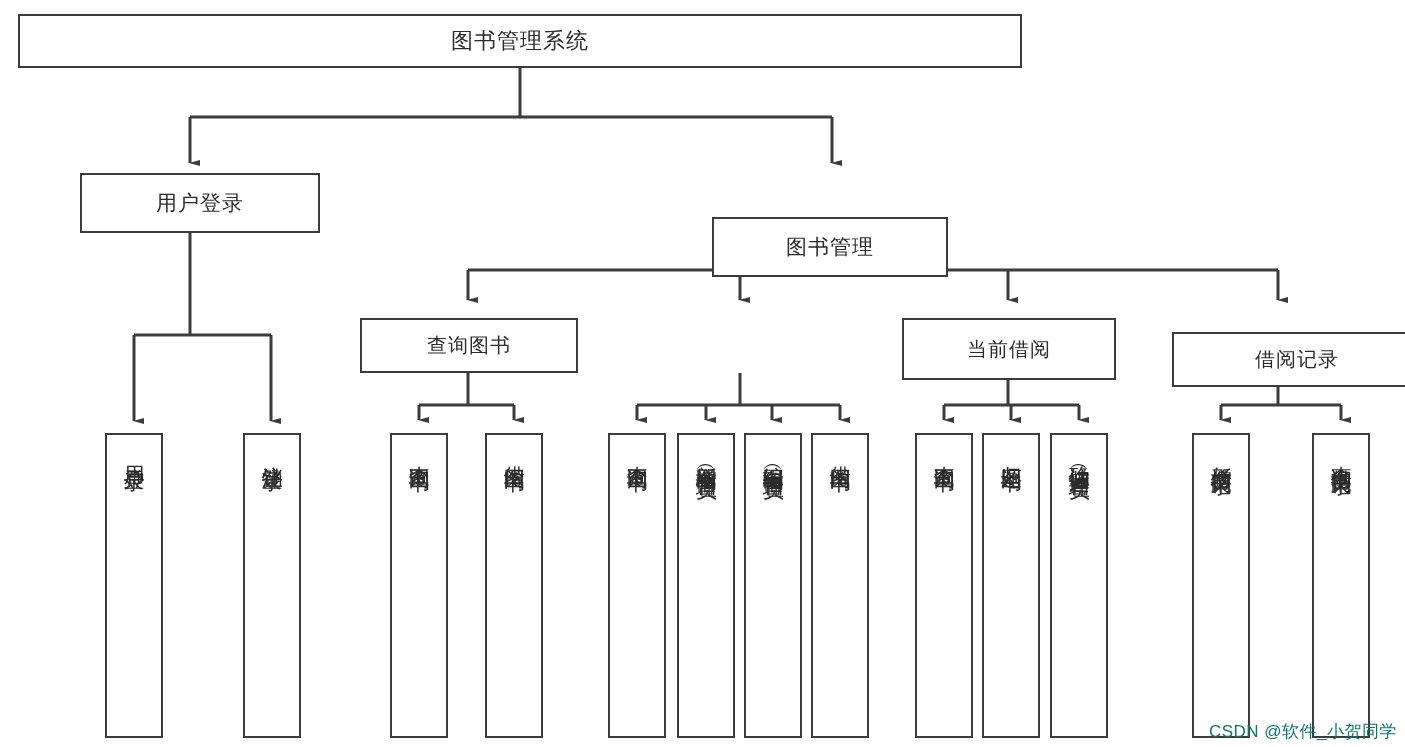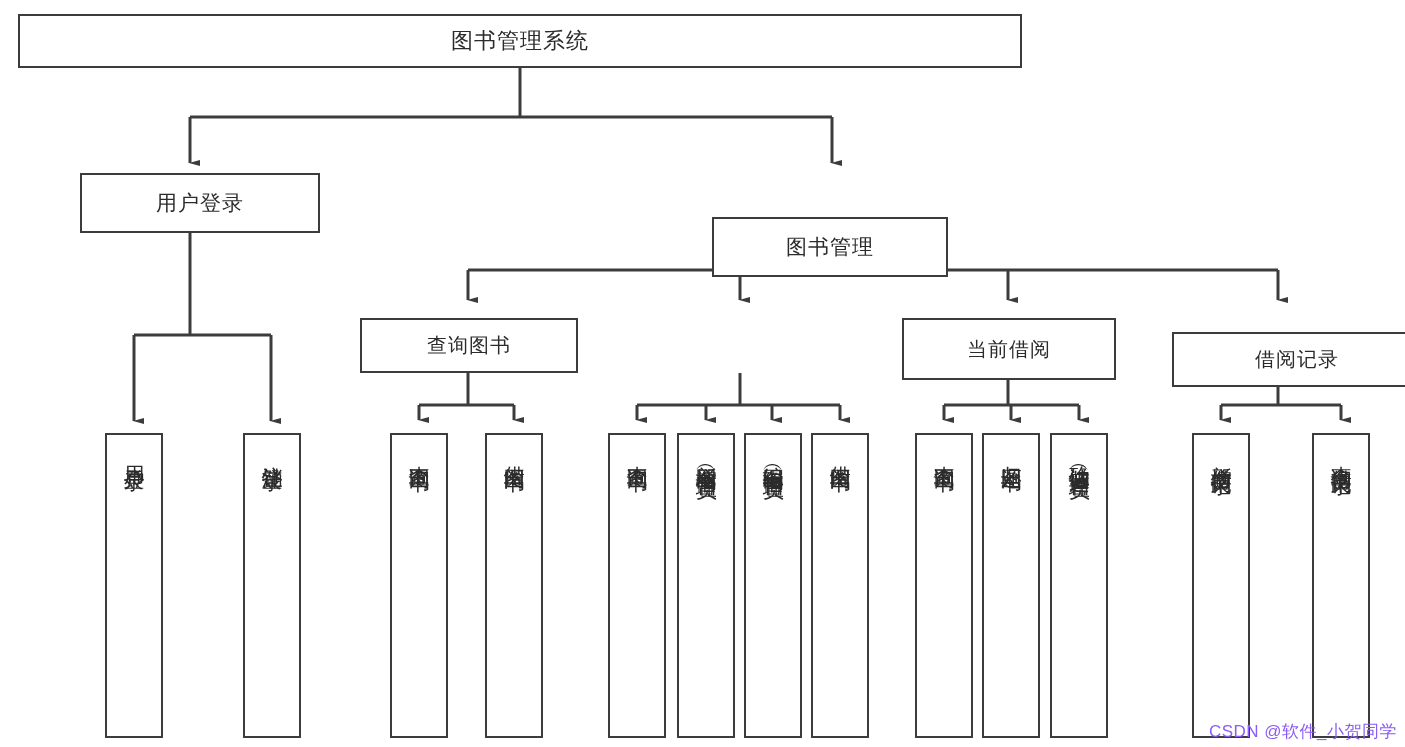--- a/index.html
+++ b/index.html
@@ -58,21 +58,21 @@
     line-height: 1.08;
     letter-spacing: 2px;
     color: #2b2b2b;
     white-space: nowrap;
   }
   .watermark {
     position: absolute;
     right: 8px;
     bottom: 4px;
     font-size: 17px;
-    color: #8b5cf6;
+    color: #0f766e;
     letter-spacing: 0.5px;
     white-space: nowrap;
   }
 </style>
 </head>
 <body>
 
 <div id="canvas">
 
   <svg id="edges" viewBox="0 0 1405 747" xmlns="http://www.w3.org/2000/svg">

